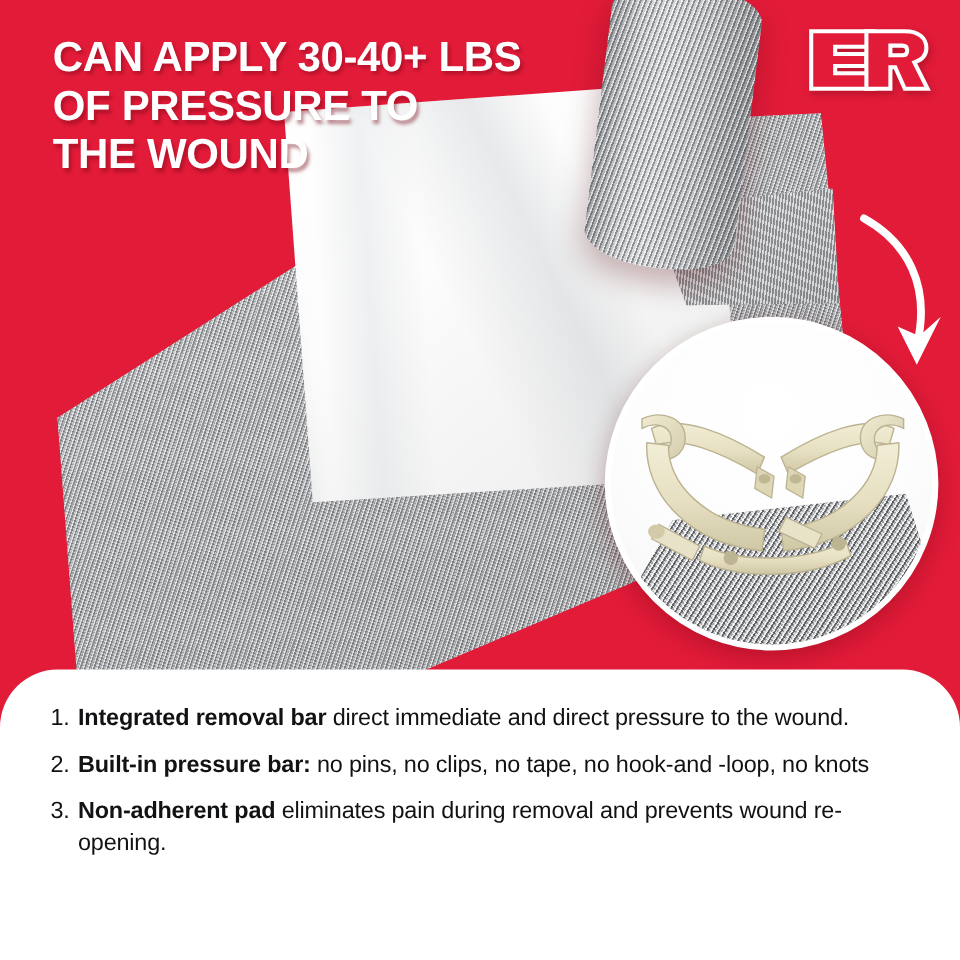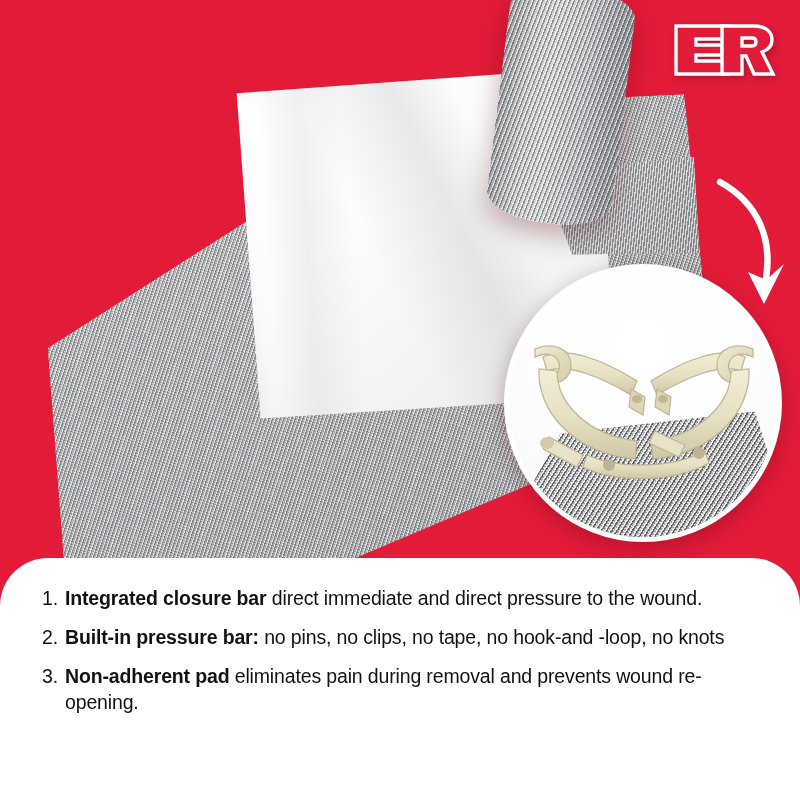--- a/index.html
+++ b/index.html
@@ -203,20 +203,23 @@
   }
   .feature-text { flex: 1 1 auto; }
   .feature-text b { font-weight: 700; }
 </style>
 </head>
 <body>
 
 <div id="poster">
 
   <div class="headline">
+    <span class="hl-line">CAN APPLY 30-40+ lbs</span>
+    <span class="hl-line">OF PRESSURE TO</span>
+    <span class="hl-line">THE WOUND</span>
   </div>
 
   <div class="logo">
     <svg viewBox="0 0 108 62" aria-hidden="true">
       <g fill="#E21B39" stroke="#ffffff" stroke-width="3.4" stroke-linejoin="miter">
         <path d="M6 8 H58 V21 H26 V27 H52 V37 H26 V43 H58 V56 H6 Z"></path>
       </g>
       <g fill="#E21B39" stroke="#ffffff" stroke-width="3.4" stroke-linejoin="miter">
         <path d="M52 8 H84 C96 8 102 14 102 22 C102 28 98 32 92 34 L103 56 H84 L76 38 H72 V56 H52 Z M72 20 V28 H82 C85 28 86 26 86 24 C86 22 85 20 82 20 Z"></path>
       </g>
@@ -277,21 +280,21 @@
       <path d="M78 186 C108 200 162 200 196 182 L200 194 C164 214 106 214 74 198 Z" fill="url(#cream)" stroke="#BCB392" stroke-width="1.2"></path>
       <circle cx="100" cy="196" r="6" fill="#BDB492"></circle>
       <circle cx="190" cy="184" r="6" fill="#BDB492"></circle>
     </svg>
   </div>
 
   <div class="card">
     <ol class="features">
       <li class="feature">
         <span class="feature-num">1.</span>
-        <span class="feature-text"><b>Integrated closure bar</b><span> direct immediate and direct pressure to the wound.</span></span>
+        <span class="feature-text"><b>Integrated removal bar</b><span> direct immediate and direct pressure to the wound.</span></span>
       </li>
       <li class="feature">
         <span class="feature-num">2.</span>
         <span class="feature-text"><b>Built-in pressure bar:</b><span> no pins, no clips, no tape, no hook-and -loop, no knots</span></span>
       </li>
       <li class="feature">
         <span class="feature-num">3.</span>
         <span class="feature-text"><b>Non-adherent pad</b><span> eliminates pain during removal and prevents wound re-opening.</span></span>
       </li>
     </ol>

